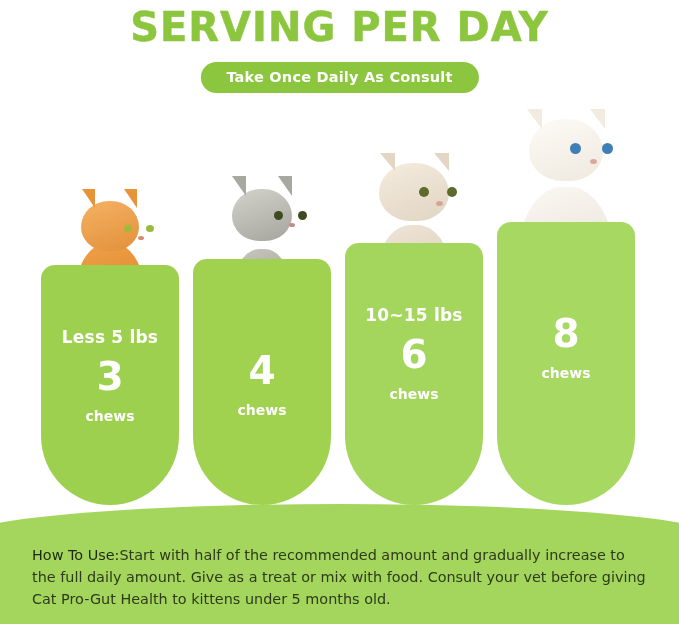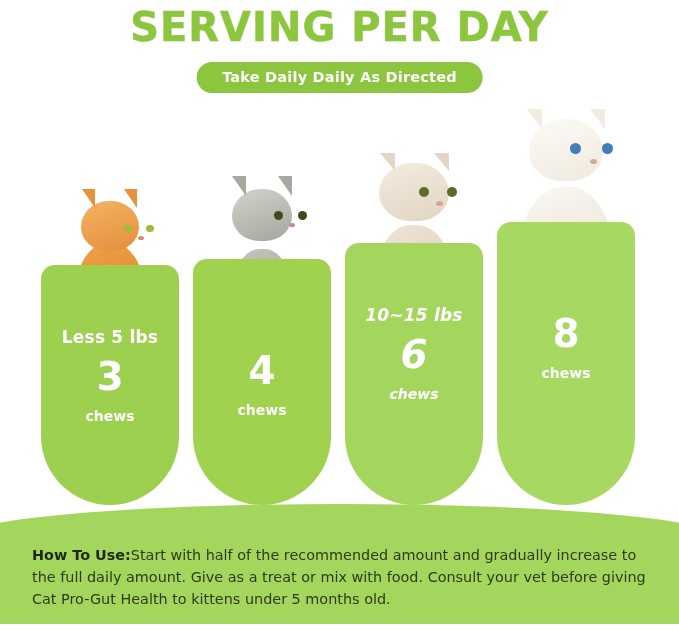--- a/index.html
+++ b/index.html
@@ -71,21 +71,21 @@
     position: absolute;
     left: 50%;
     transform: translateX(-50%);
     bottom: 0;
     width: 138px;
     border-radius: 14px 14px 69px 69px;
     background: #a4d65e;
   }
   .cap-h-0 { height: 240px; background: #9ed04f; }
   .cap-h-1 { height: 246px; background: #a0d250; }
-  .cap-h-2 { height: 262px; background: #a4d65e; font-style: italic; }
+  .cap-h-2 { height: 262px; background: #a4d65e; }
   .cap-h-3 { height: 283px; background: #a7d962; }
 
   .cap-text {
     position: absolute;
     left: 0;
     width: 100%;
     text-align: center;
     color: #ffffff;
   }
   .weight {
@@ -205,30 +205,30 @@
     position: absolute;
     left: 0;
     bottom: 0;
     width: 679px;
     padding: 0 32px 14px 32px;
     font-size: 14.4px;
     line-height: 22px;
     color: #2e3a1a;
     text-align: left;
   }
-  .footer-text b { font-weight: 700; color: #1e2a10; }
+  .footer-text b { font-weight: 400; color: #1e2a10; }
 </style>
 </head>
 <body>
 
 <div class="page">
 
   <div class="title">SERVING PER DAY</div>
 
-  <div class="pill">Take Daily Daily As Directed</div>
+  <div class="pill">Take Once Daily As Consult</div>
 
   <div class="columns">
 
     <div class="col col-0">
       <div class="cat cat0">
         <div class="tail"></div>
         <div class="cat-body"></div>
         <div class="cat-head">
           <div class="eye eye-l"></div>
           <div class="eye eye-r"></div>

